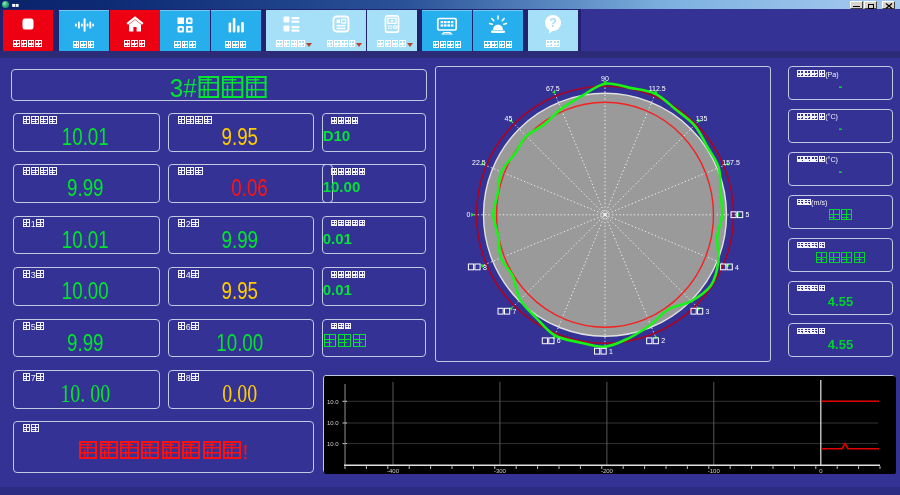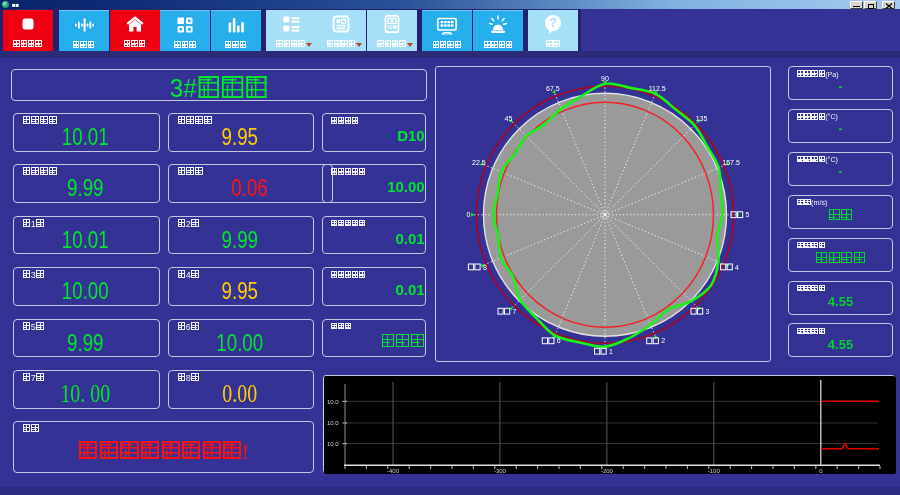--- a/index.html
+++ b/index.html
@@ -42,21 +42,21 @@
 .arr { position:absolute; right:4px; bottom:4px; width:0; height:0;
   border-left:3.5px solid transparent; border-right:3.5px solid transparent;
   border-top:4.5px solid #b5442c; }
 .bx { position:absolute; border:1px solid #c2c9e0; border-radius:4px; }
 .lb { position:absolute; left:2px; top:2px; color:#f2f2f8; font-size:9px;margin-left:6px; }
 .lb.sm { font-size:7.2px; top:2.5px; }
 .val { position:absolute; left:1px; right:3px; top:11px; text-align:center;
   font-size:24px; transform:scaleX(.78); line-height:24px; }
 .grn { color:#00e42c; } .yel { color:#ffcc00; } .red { color:#ff1414; }
 .ser { font-family:"Liberation Serif",serif; font-size:25.5px; }
-.mval { position:absolute; left:0; right:0; top:13px; text-align:right;
+.mval { position:absolute; left:0; right:0; top:13px; text-align:left;
   font-size:15px; font-weight:bold; color:#00e335; }
 .rval { position:absolute; left:0; right:0; top:12.5px; text-align:center;
   font-size:13px; font-weight:bold; color:#00d22d; }
 .title-box { position:absolute; left:11px; top:68.5px; width:416px; height:32.5px;
   border:1px solid #c2c9e0; border-radius:4px; text-align:center; }
 .title-box .t { margin-top:4.5px; font-size:25px; color:#00e335; transform:scaleX(.97); }
 .alarm { position:absolute; left:0; right:0; top:18px; text-align:center;
   font-size:21px; color:#ff1010; }
 .panel { position:absolute; border:1px solid #c2c9e0; border-radius:3px; }
 .plab { font-size:7px; fill:#fff; font-family:"Liberation Sans"; }

